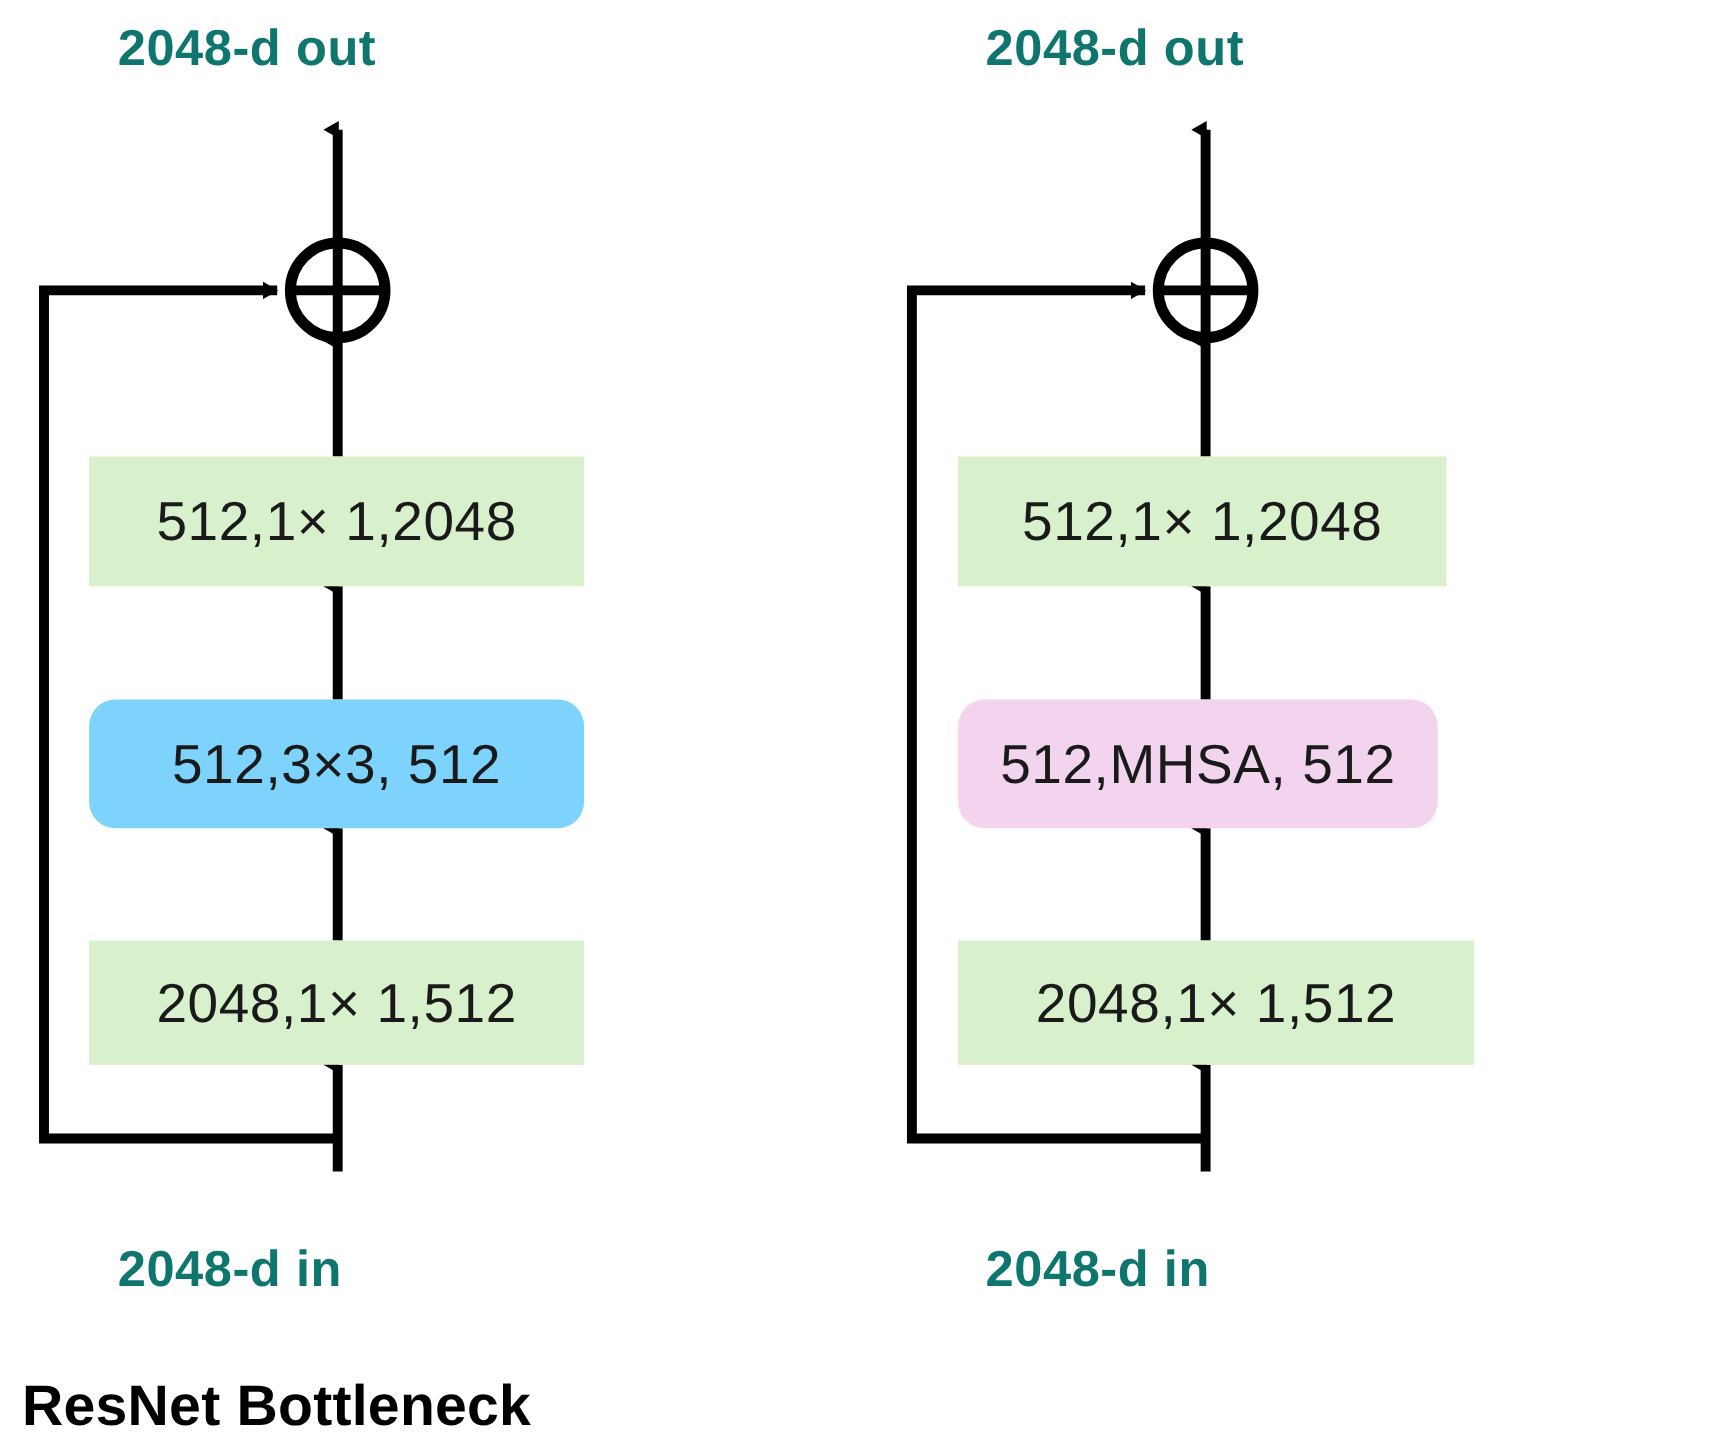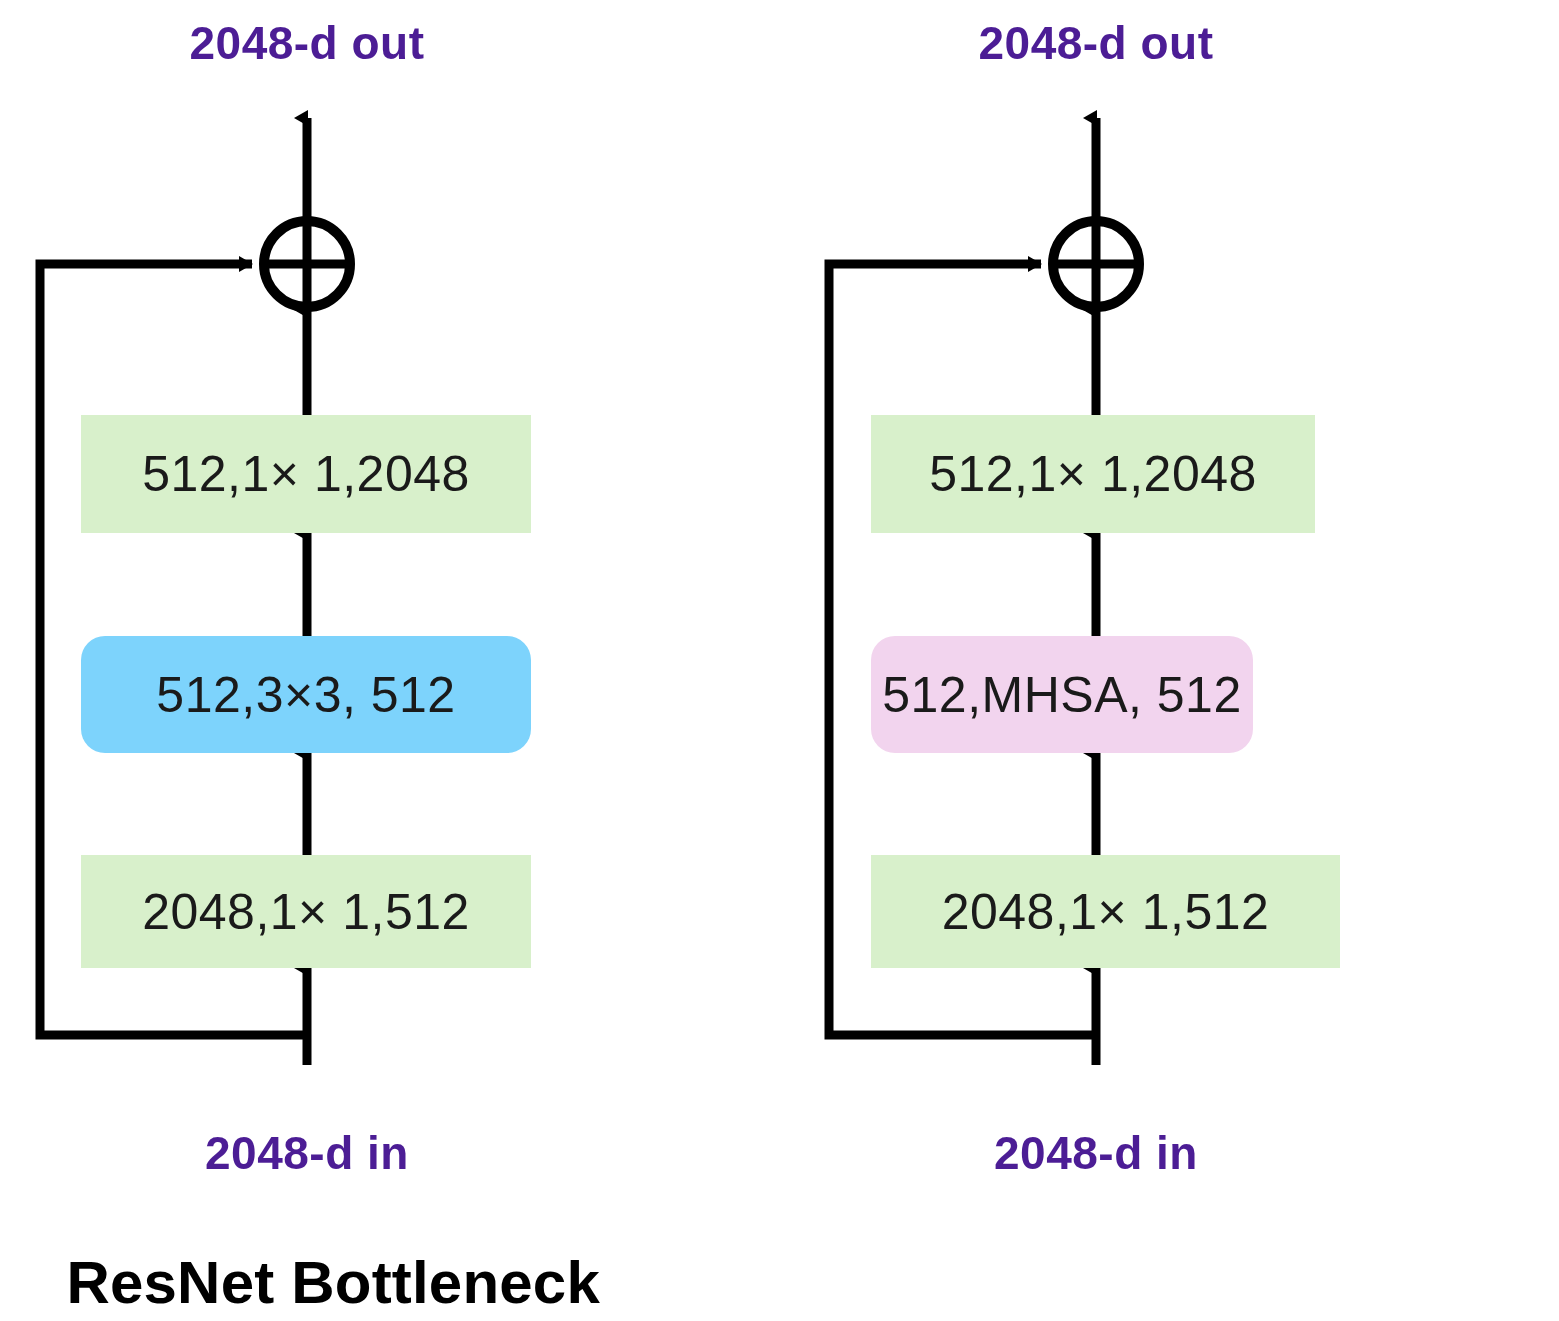--- a/index.html
+++ b/index.html
@@ -26,30 +26,30 @@
     left: 0;
     width: 1559px;
     height: 1321px;
   }
   .lbl {
     position: absolute;
     font-weight: bold;
     font-size: 46px;
     letter-spacing: 0.5px;
     white-space: nowrap;
-    text-align: center;
-    color: #4c1d95;
+    text-align: left;
+    color: #0f766e;
   }
   .caption {
     position: absolute;
     font-weight: bold;
-    font-size: 60px;
+    font-size: 52px;
     letter-spacing: 0.2px;
     white-space: nowrap;
-    text-align: right;
+    text-align: left;
     color: #000;
   }
   .op-box {
     position: absolute;
     display: flex;
     align-items: center;
     justify-content: center;
     font-size: 50px;
     font-weight: 400;
     color: #1a1a1a;
@@ -121,20 +121,20 @@
   <div class="op-box" style="left:81px; top:855px; width:450px; height:113px; background:#d8f0cb;">2048,1× 1,512</div>
 
   <div class="lbl" style="left:107px; top:1126px; width:400px;">2048-d in</div>
 
   <div class="caption" style="left:20px; top:1248px; width:580px;">ResNet Bottleneck</div>
 
   <div class="lbl" style="left:896px; top:16px; width:400px;">2048-d out</div>
 
   <div class="op-box" style="left:871px; top:415px; width:444px; height:118px; background:#d8f0cb;">512,1× 1,2048</div>
 
-  <div class="op-box rounded" style="left:871px; top:636px; width:382px; height:117px; background:#f2d4ee;">512,MHSA, 512</div>
+  <div class="op-box rounded" style="left:871px; top:636px; width:436px; height:117px; background:#f2d4ee;">512,MHSA, 512</div>
 
   <div class="op-box" style="left:871px; top:855px; width:469px; height:113px; background:#d8f0cb;">2048,1× 1,512</div>
 
   <div class="lbl" style="left:896px; top:1126px; width:400px;">2048-d in</div>
 
 
 </div>
 
 </body></html>

